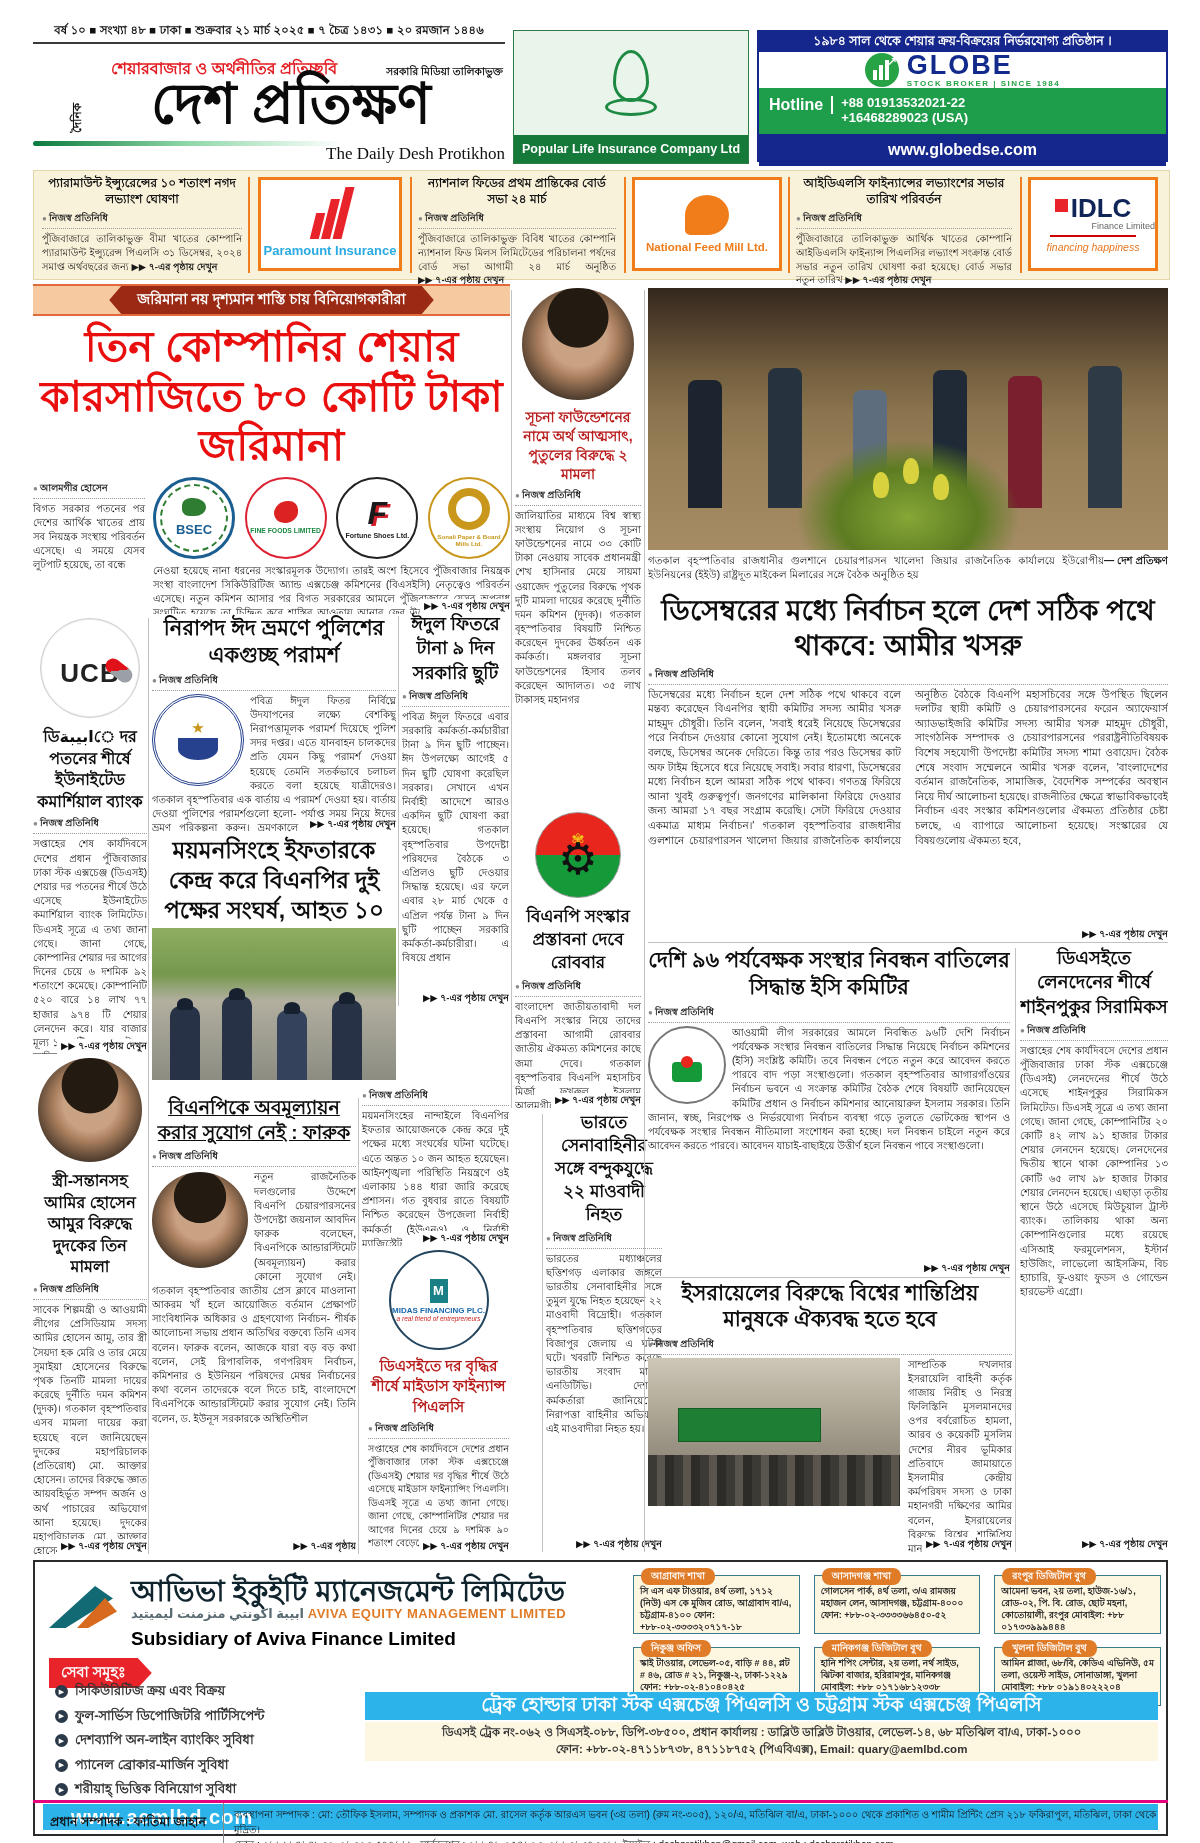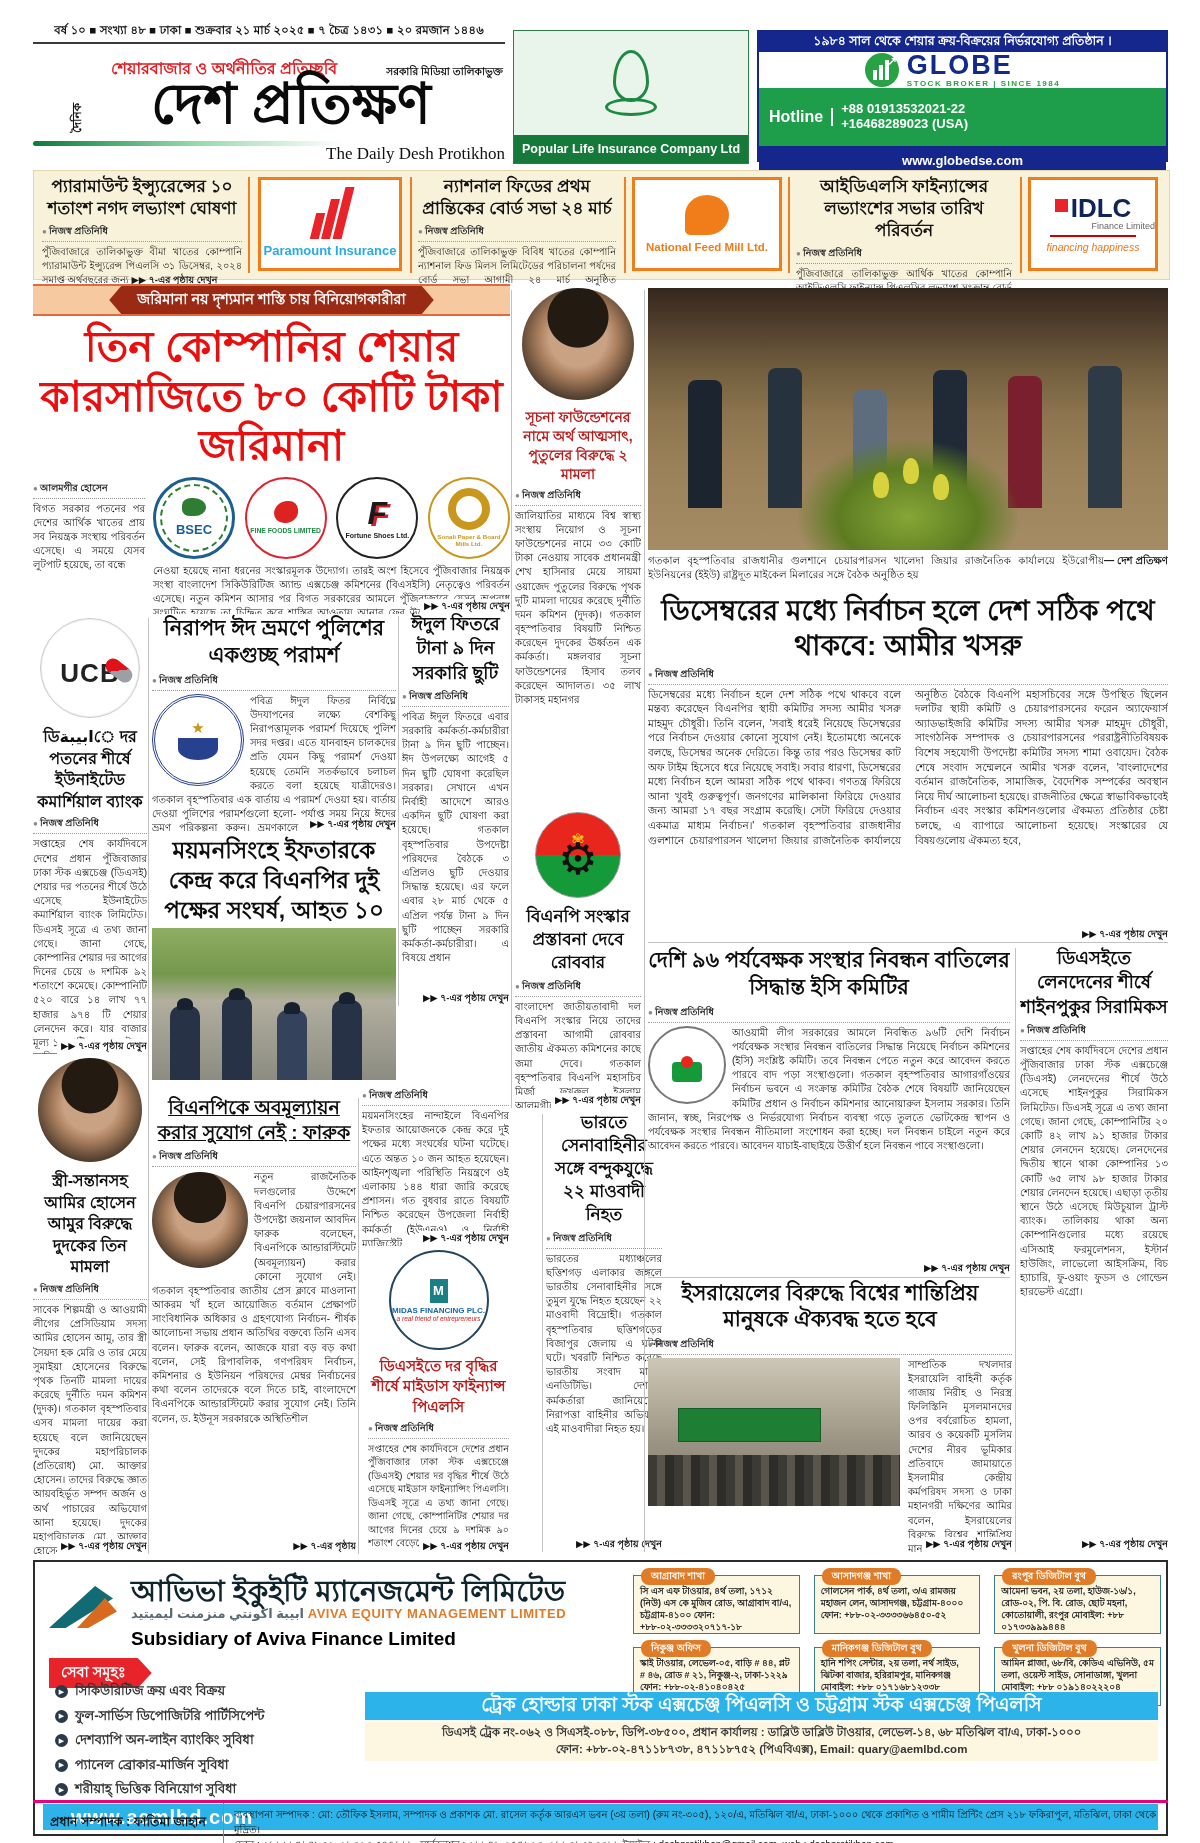--- a/index.html
+++ b/index.html
@@ -32,29 +32,29 @@
   .ad-globe{left:757px;top:30px;width:411px;height:132px;border:2px solid #15268c;
             display:flex;flex-direction:column;box-sizing:border-box;}
   .globe-tag{background:#15268c;color:#fff;font-size:12.5px;font-weight:700;text-align:center;
              padding:2px 6px;line-height:1.25;}
   .globe-mid{background:#fff;flex:1;display:flex;align-items:center;justify-content:center;gap:8px;}
   .globe-icon{width:34px;height:34px;border-radius:50%;background:#27a244;position:relative;}
   .globe-icon span{position:absolute;bottom:7px;background:#fff;width:4px;}
   .globe-arrow{position:absolute;top:2px;right:2px;color:#fff;font-size:12px;font-weight:800;}
   .globe-word{font-size:27px;font-weight:800;color:#122a8c;letter-spacing:2px;line-height:1;}
   .globe-sub{font-size:8px;font-weight:700;color:#27a244;letter-spacing:1.5px;}
-  .globe-hot{background:#1e9e4a;color:#fff;display:flex;align-items:center;gap:8px;padding:14px 10px;}
+  .globe-hot{background:#1e9e4a;color:#fff;display:flex;align-items:flex-start;gap:8px;padding:8px 10px;}
   .globe-hot .hl{font-size:16px;font-weight:800;border-right:2px solid #fff;padding-right:8px;}
   .globe-hot .ph{font-size:13px;font-weight:800;line-height:1.15;}
-  .globe-web{background:#15268c;color:#fff;font-size:13px;font-weight:800;text-align:center;padding:7px 0;}
+  .globe-web{background:#15268c;color:#fff;font-size:16px;font-weight:800;text-align:center;padding:7px 0;}
   
   .briefs{left:33px;top:170px;width:1135px;height:108px;background:#f9f2da;border:1px solid #e3d6a8;}
   .vsep{position:absolute;top:6px;bottom:6px;width:2px;background:#ef7f22;}
   .brief{position:absolute;top:5px;}
-  .brief-title{font-size:17px;font-weight:800;text-align:center;line-height:1.3;color:#131313;}
+  .brief-title{font-size:12px;font-weight:800;text-align:center;line-height:1.3;color:#131313;}
   .byline{font-size:9.5px;font-weight:700;color:#222;border-bottom:1px dotted #999;
           padding:2px 0;margin:2px 0 3px;}
   .byline::before{content:"● ";color:#8a8a8a;font-size:8px;}
   .brief-body{font-size:9.8px;line-height:1.4;text-align:justify;color:#181818;}
   .brief-more{font-weight:800;font-size:9.5px;white-space:nowrap;}
   .adbox{position:absolute;top:6px;height:94px;background:#fff;border:3px solid #f07d1a;
          box-sizing:border-box;display:flex;flex-direction:column;align-items:center;justify-content:center;}
   .paramount-bars{display:flex;align-items:flex-end;gap:4px;height:48px;}
   .paramount-bars i{display:block;width:9px;background:#e8232a;transform:skewX(-14deg);}
   .paramount-label{color:#2aaae2;font-weight:800;font-size:13px;margin-top:4px;}

